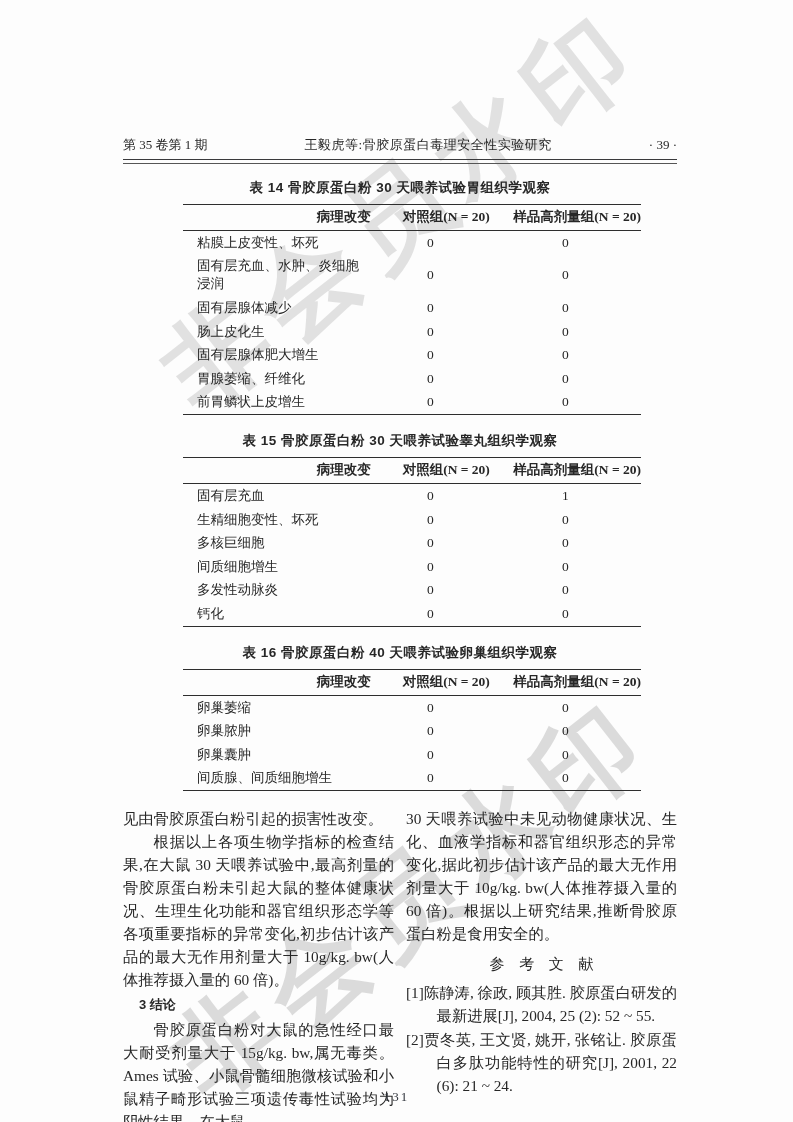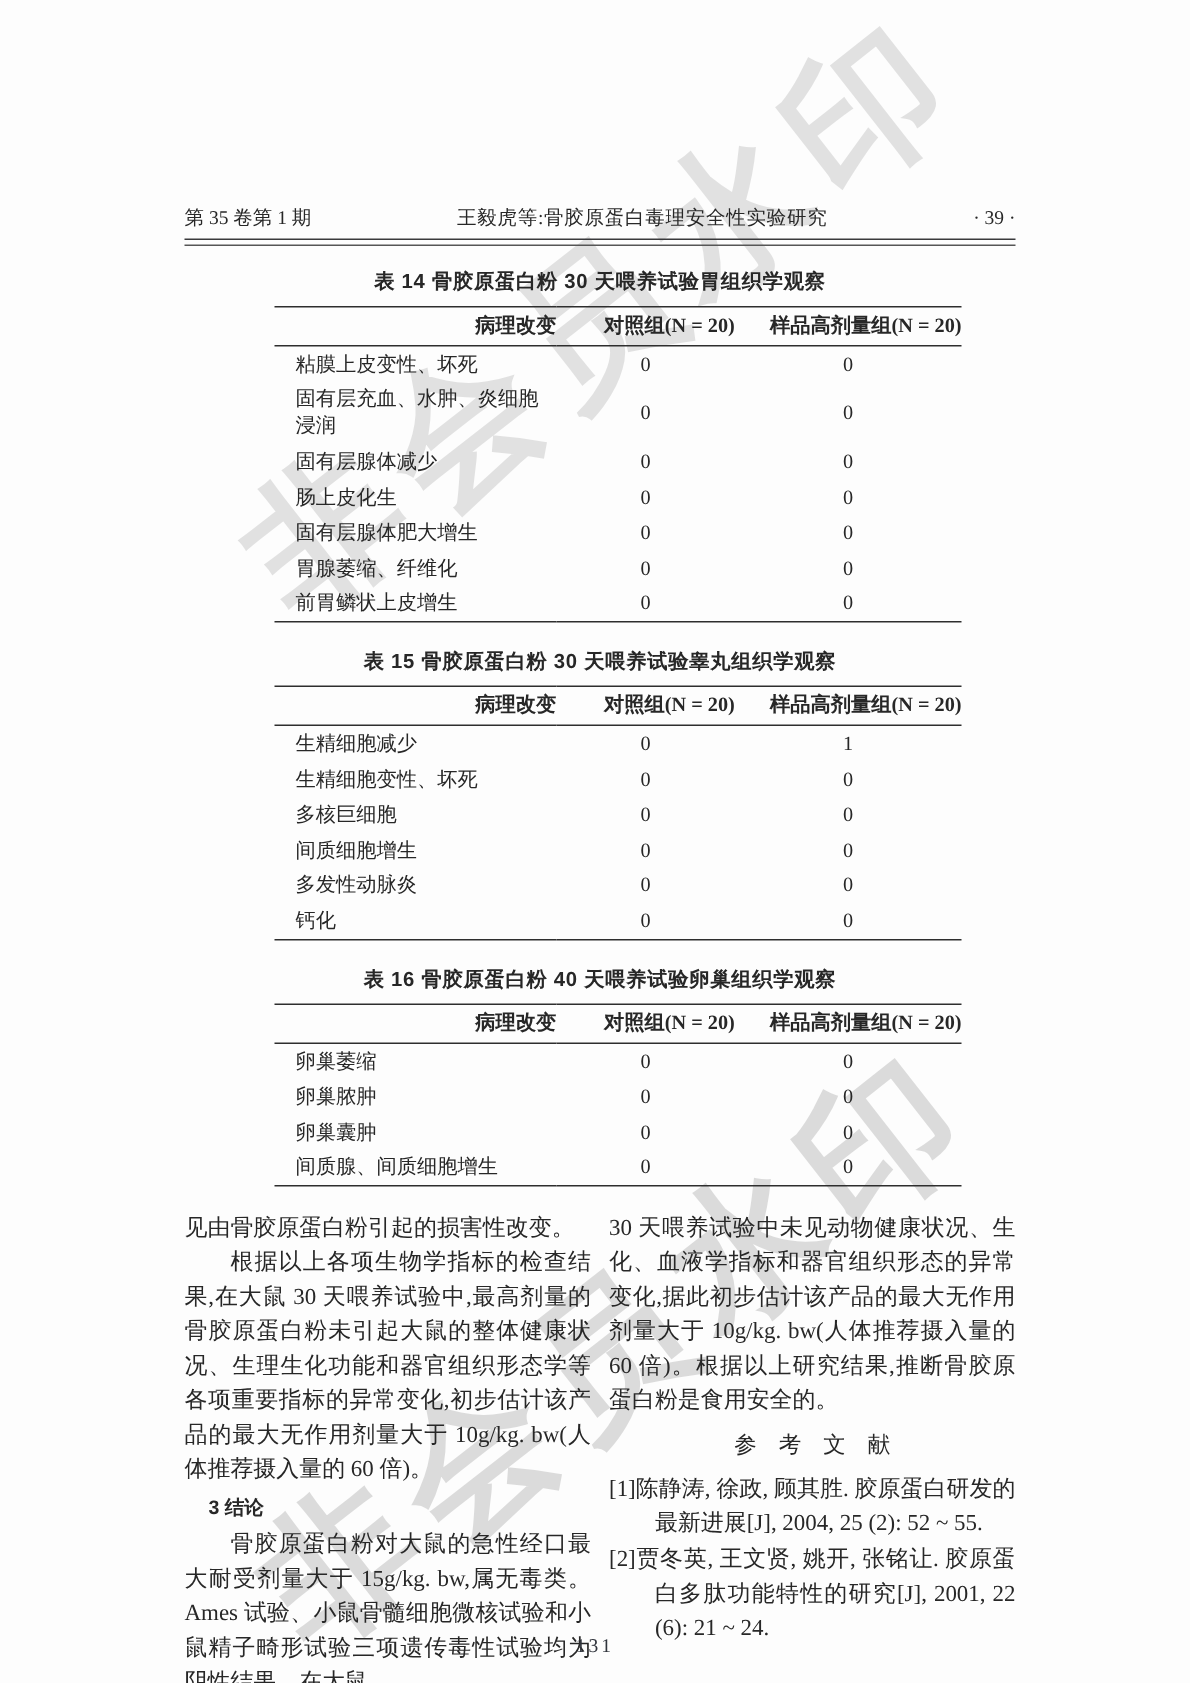--- a/index.html
+++ b/index.html
@@ -202,21 +202,21 @@
         <table class="data">
           <thead>
             <tr>
                 <th class="c0">病理改变</th>
                 <th class="c1">对照组(N = 20)</th>
                 <th class="c2">样品高剂量组(N = 20)</th>
               </tr>
           </thead>
           <tbody>
               <tr>
-                <td class="c0">生精细胞减少</td>
+                <td class="c0">固有层充血</td>
                 <td class="c1">0</td>
                 <td class="c2">1</td>
               </tr>
               <tr>
                 <td class="c0">生精细胞变性、坏死</td>
                 <td class="c1">0</td>
                 <td class="c2">0</td>
               </tr>
               <tr>
                 <td class="c0">多核巨细胞</td>

